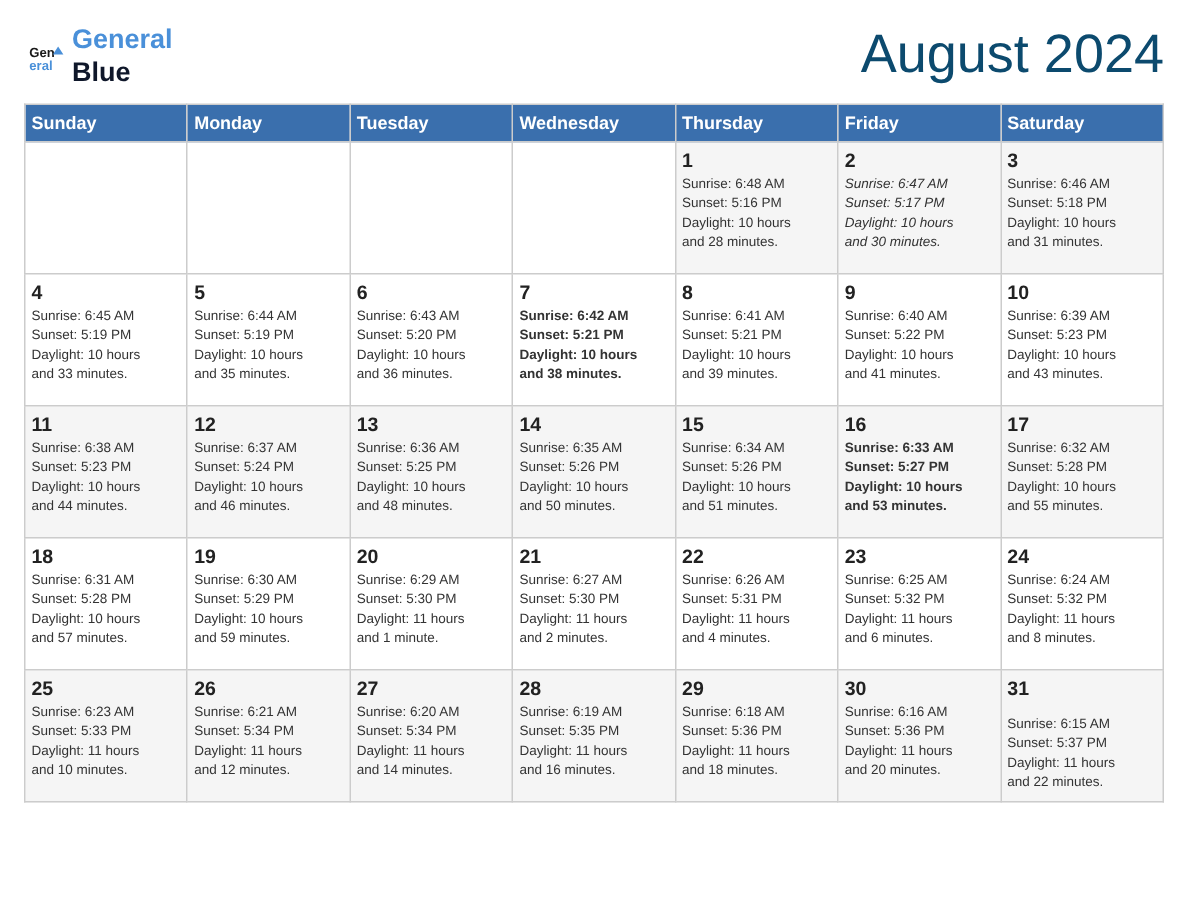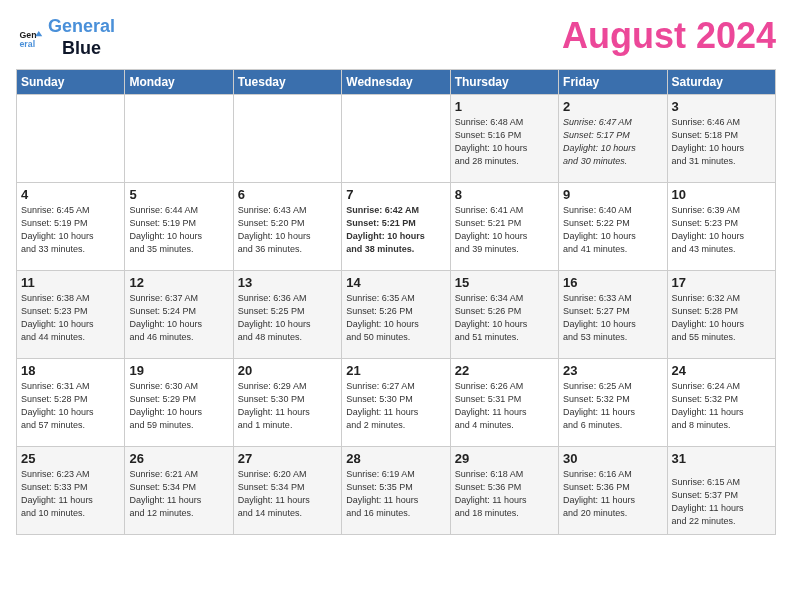--- a/index.html
+++ b/index.html
@@ -13,42 +13,41 @@
     .header {
       display: flex;
       justify-content: space-between;
       align-items: flex-start;
       margin-bottom: 10px;
     }
     .logo {
       display: flex;
       align-items: center;
       gap: 4px;
-      text-align: center;
     }
     .logo-text {
       font-size: 18px;
       font-weight: bold;
       color: #1a1a1a;
       line-height: 1.2;
     }
     .logo-text span {
       color: #4a90d9;
     }
     .logo-icon {
       width: 28px;
       height: 28px;
     }
     .title-section {
       text-align: right;
     }
     .calendar-title {
       font-size: 36px;
-      font-weight: bold;
-      color: #ec4899;
+      font-weight: normal;
+      color: #0c4a6e;
       line-height: 1.1;
     }
     .calendar-subtitle {
       font-size: 15px;
       color: #333;
     }
     table {
       width: 100%;
       border-collapse: collapse;
       table-layout: fixed;
@@ -232,21 +231,21 @@
         </td>
         <td>
           <div class="day-number">15</div>
           <div class="day-info" style="white-space: pre-line;">Sunrise: 6:34 AM
 Sunset: 5:26 PM
 Daylight: 10 hours
 and 51 minutes.</div>
         </td>
         <td>
           <div class="day-number">16</div>
-          <div class="day-info" style="white-space: pre-line;">Sunrise: 6:33 AM
+          <div class="day-info" style="white-space: pre-line; font-weight: bold;">Sunrise: 6:33 AM
 Sunset: 5:27 PM
 Daylight: 10 hours
 and 53 minutes.</div>
         </td>
         <td>
           <div class="day-number">17</div>
           <div class="day-info" style="white-space: pre-line;">Sunrise: 6:32 AM
 Sunset: 5:28 PM
 Daylight: 10 hours
 and 55 minutes.</div>

